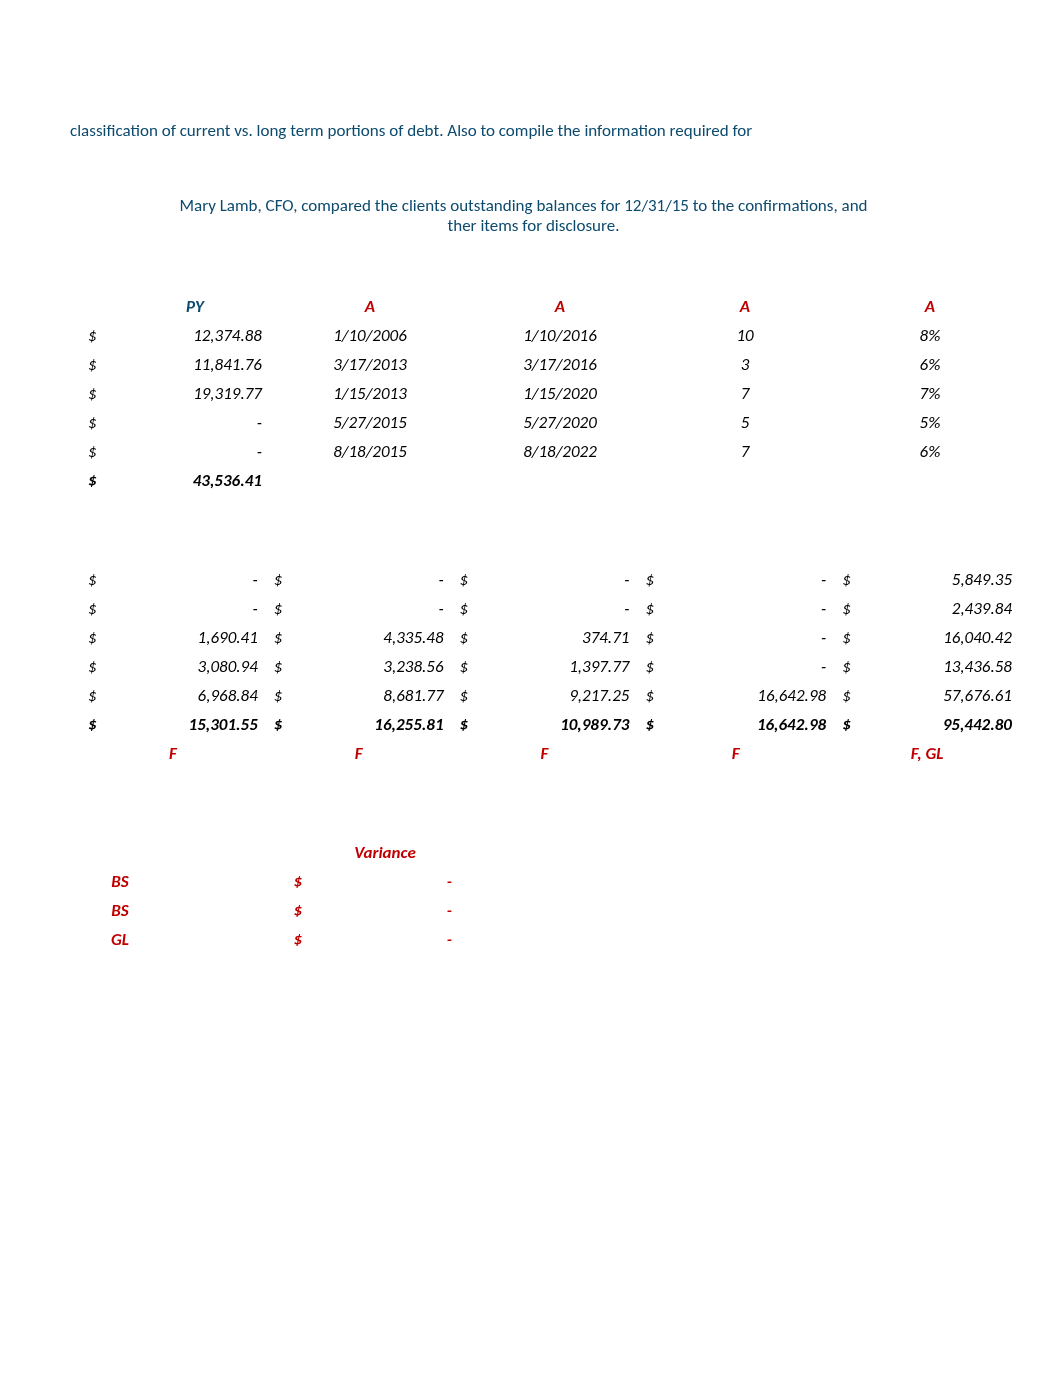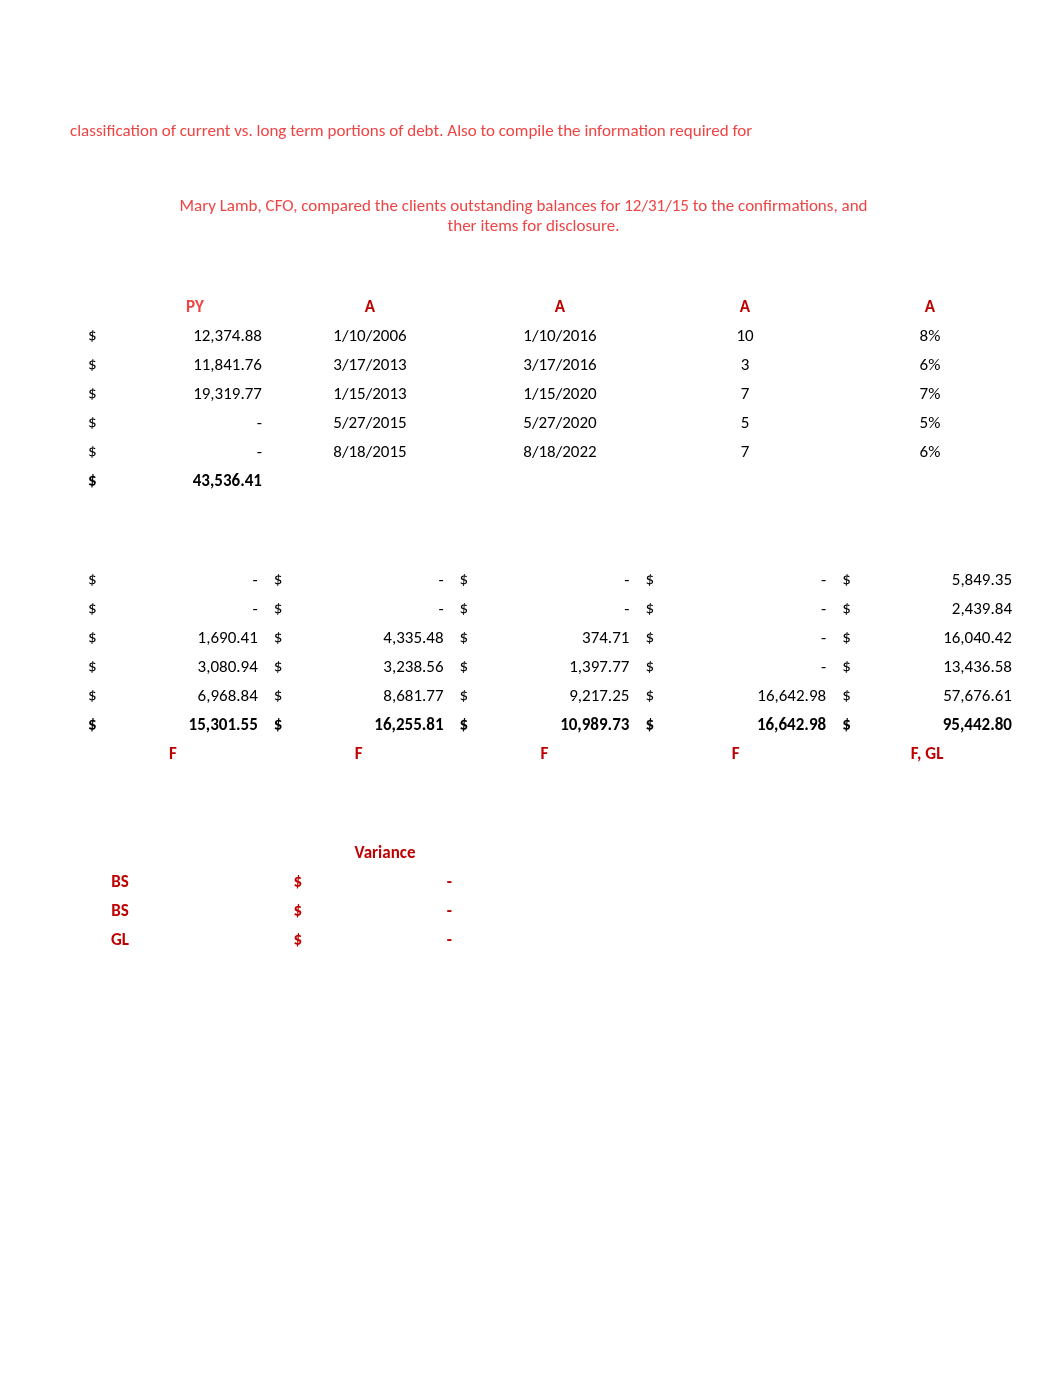--- a/index.html
+++ b/index.html
@@ -8,21 +8,21 @@
       margin: 0;
       padding: 0;
       width: 1062px;
       font-size: 17px;
       color: #000;
     }
     .page {
       padding: 120px 50px 50px 50px;
     }
     .blue-text {
-      color: #ef4444;
+      color: #0c4a6e;
     }
     .red-text {
       color: #c00000;
     }
     .bold {
       font-weight: bold;
     }
     .note1 {
       margin-left: 20px;
       margin-bottom: 55px;
@@ -32,20 +32,21 @@
       margin-bottom: 55px;
       line-height: 1.2;
       text-align: center;
     }
     .note2 .line2 {
       margin-left: 20px;
     }
     table {
       border-collapse: collapse;
       width: 100%;
+      font-style: italic;
     }
     td, th {
       padding: 4px 8px;
       vertical-align: middle;
       height: 26px;
       box-sizing: border-box;
     }
     .center {
       text-align: center;
     }

